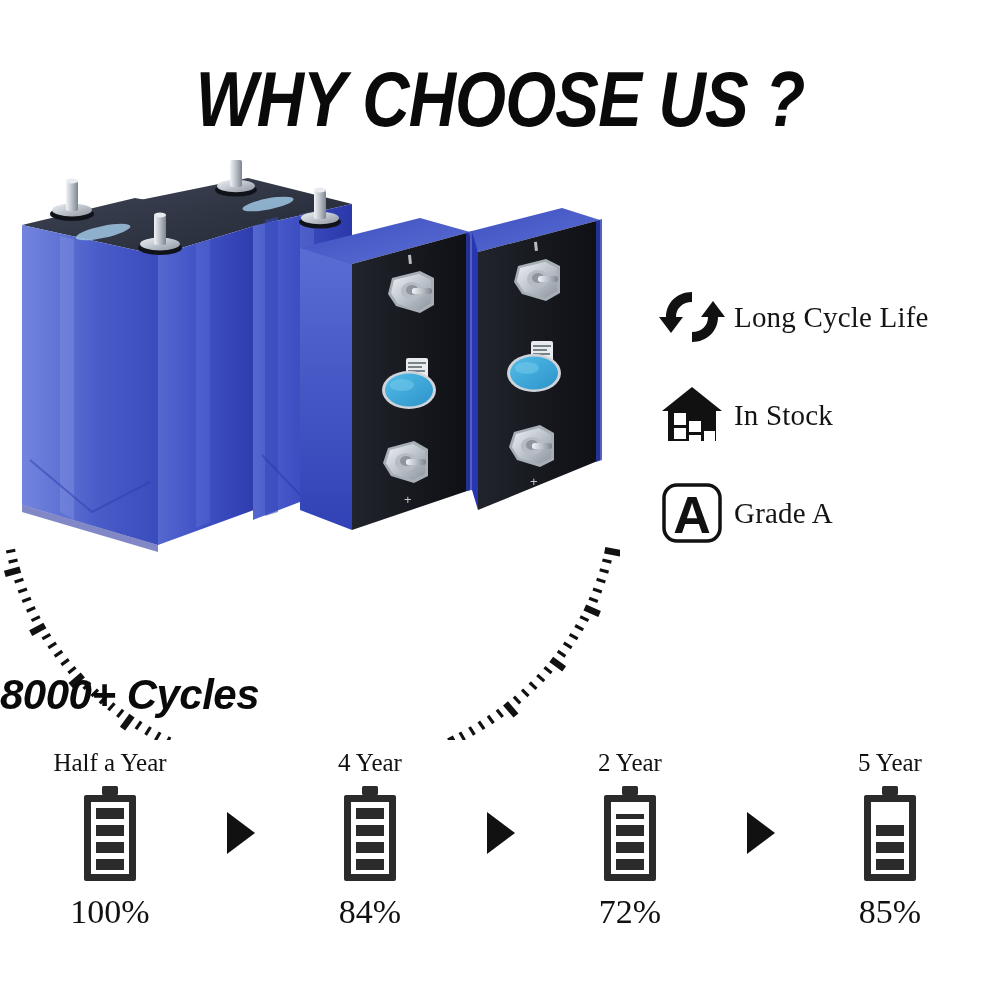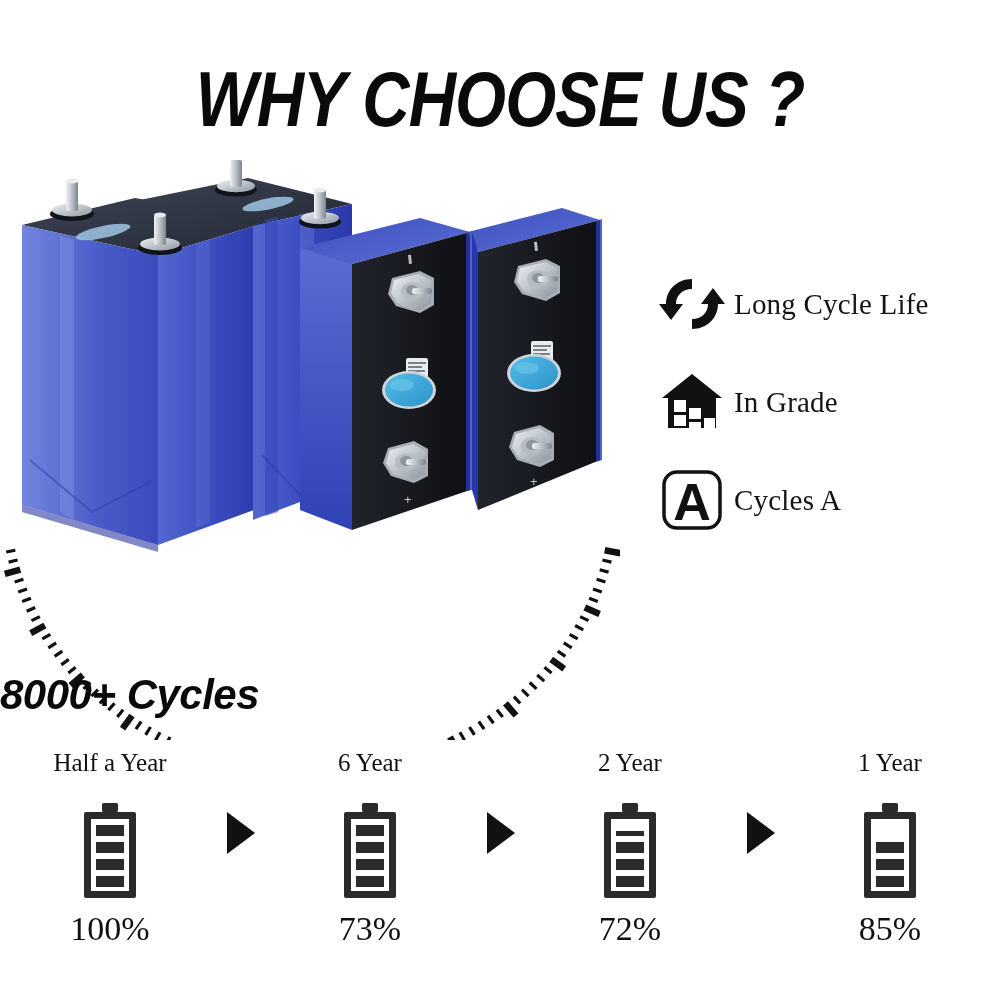--- a/index.html
+++ b/index.html
@@ -29,21 +29,21 @@
   }
 
   
   .hero{position:absolute;left:0;top:160px;width:650px;height:460px;}
 
   .dial{position:absolute;left:0px;top:230px;width:620px;height:350px;}
 
   .cells{position:absolute;left:0;top:0;width:650px;height:460px;}
 
   
-  .features{position:absolute;left:650px;top:255px;width:350px;}
+  .features{position:absolute;left:650px;top:268px;width:350px;}
   .feature{
     display:flex;align-items:center;
     height:98px;
   }
   .feature .ficon{width:84px;flex:0 0 84px;display:flex;align-items:center;justify-content:center;}
   .feature .flabel{
     font-family:"Liberation Serif", serif;
     font-size:29px;
     color:#141414;
     white-space:nowrap;
@@ -61,21 +61,21 @@
   }
 
   
   .timeline{
     position:absolute;left:0;top:748px;width:1000px;height:200px;
     display:flex;align-items:flex-start;justify-content:center;
   }
   .step{width:190px;display:flex;flex-direction:column;align-items:center;}
   .step .yr{
     font-family:"Liberation Serif", serif;
-    font-size:25px;color:#111;line-height:30px;margin-bottom:21px;white-space:nowrap;
+    font-size:25px;color:#111;line-height:30px;margin-bottom:4px;white-space:nowrap;
   }
   .step .batt{height:104px;display:flex;align-items:center;justify-content:center;}
   .step .pct{
     font-family:"Liberation Serif", serif;
     font-size:34px;color:#111;line-height:40px;margin-top:6px;text-align:right;
   }
   .arrow{width:70px;height:170px;display:flex;align-items:center;justify-content:center;}
 </style>
 </head>
 <body>
@@ -361,31 +361,31 @@
       <span class="ficon">
         <svg width="64" height="60" viewBox="0 0 64 60" xmlns="http://www.w3.org/2000/svg">
           <polygon points="32,2 62,26 56,26 56,56 8,56 8,26 2,26" fill="#111111"></polygon>
           <rect x="14" y="28" width="12" height="12" fill="#ffffff"></rect>
           <rect x="14" y="43" width="12" height="11" fill="#ffffff"></rect>
           <rect x="29" y="36" width="12" height="11" fill="#ffffff"></rect>
           <rect x="29" y="50" width="12" height="6" fill="#ffffff"></rect>
           <rect x="44" y="46" width="11" height="10" fill="#ffffff"></rect>
         </svg>
       </span>
-      <span class="flabel">In Grade</span>
+      <span class="flabel">In Stock</span>
     </div>
 
     <div class="feature">
       <span class="ficon">
         <svg width="62" height="62" viewBox="0 0 62 62" xmlns="http://www.w3.org/2000/svg">
           <rect x="3" y="3" width="56" height="56" rx="13" ry="13" fill="#ffffff" stroke="#111111" stroke-width="3.5"></rect>
           <text x="31" y="51" text-anchor="middle" font-family="Liberation Sans, sans-serif" font-weight="bold" font-size="52" fill="#111111">A</text>
         </svg>
       </span>
-      <span class="flabel">Cycles A</span>
+      <span class="flabel">Grade A</span>
     </div>
   </div>
 
   <div class="cycles-head">8000+ Cycles</div>
 
   <div class="timeline">
 
     <div class="step">
       <div class="yr">Half a Year</div>
       <div class="batt">
@@ -402,33 +402,33 @@
       <div class="pct">100%</div>
     </div>
 
     <div class="arrow">
       <svg width="36" height="48" viewBox="0 0 36 48" xmlns="http://www.w3.org/2000/svg">
         <polygon points="5,3 33,24 5,45" fill="#111111"></polygon>
       </svg>
     </div>
 
     <div class="step">
-      <div class="yr">6 Year</div>
+      <div class="yr">4 Year</div>
       <div class="batt">
           <svg width="64" height="100" viewBox="0 0 64 100">
             <rect x="24" y="2" width="16" height="9" rx="1.5" fill="#2b2b2b"></rect>
             <rect x="6" y="11" width="52" height="86" rx="2" fill="#2b2b2b"></rect>
             <rect x="13" y="18" width="38" height="72" fill="#ffffff"></rect>
             <rect x="18" y="75.0" width="28" height="11" fill="#2b2b2b"></rect>
             <rect x="18" y="58.0" width="28" height="11" fill="#2b2b2b"></rect>
             <rect x="18" y="41.0" width="28" height="11" fill="#2b2b2b"></rect>
             <rect x="18" y="24.0" width="28" height="11" fill="#2b2b2b"></rect>
           </svg>
         </div>
-      <div class="pct">73%</div>
+      <div class="pct">84%</div>
     </div>
 
     <div class="arrow">
       <svg width="36" height="48" viewBox="0 0 36 48" xmlns="http://www.w3.org/2000/svg">
         <polygon points="5,3 33,24 5,45" fill="#111111"></polygon>
       </svg>
     </div>
 
     <div class="step">
       <div class="yr">2 Year</div>
@@ -446,21 +446,21 @@
       <div class="pct">72%</div>
     </div>
 
     <div class="arrow">
       <svg width="36" height="48" viewBox="0 0 36 48" xmlns="http://www.w3.org/2000/svg">
         <polygon points="5,3 33,24 5,45" fill="#111111"></polygon>
       </svg>
     </div>
 
     <div class="step">
-      <div class="yr">1 Year</div>
+      <div class="yr">5 Year</div>
       <div class="batt">
           <svg width="64" height="100" viewBox="0 0 64 100">
             <rect x="24" y="2" width="16" height="9" rx="1.5" fill="#2b2b2b"></rect>
             <rect x="6" y="11" width="52" height="86" rx="2" fill="#2b2b2b"></rect>
             <rect x="13" y="18" width="38" height="72" fill="#ffffff"></rect>
             <rect x="18" y="75.0" width="28" height="11" fill="#2b2b2b"></rect>
             <rect x="18" y="58.0" width="28" height="11" fill="#2b2b2b"></rect>
             <rect x="18" y="41.0" width="28" height="11" fill="#2b2b2b"></rect>
           </svg>
         </div>

